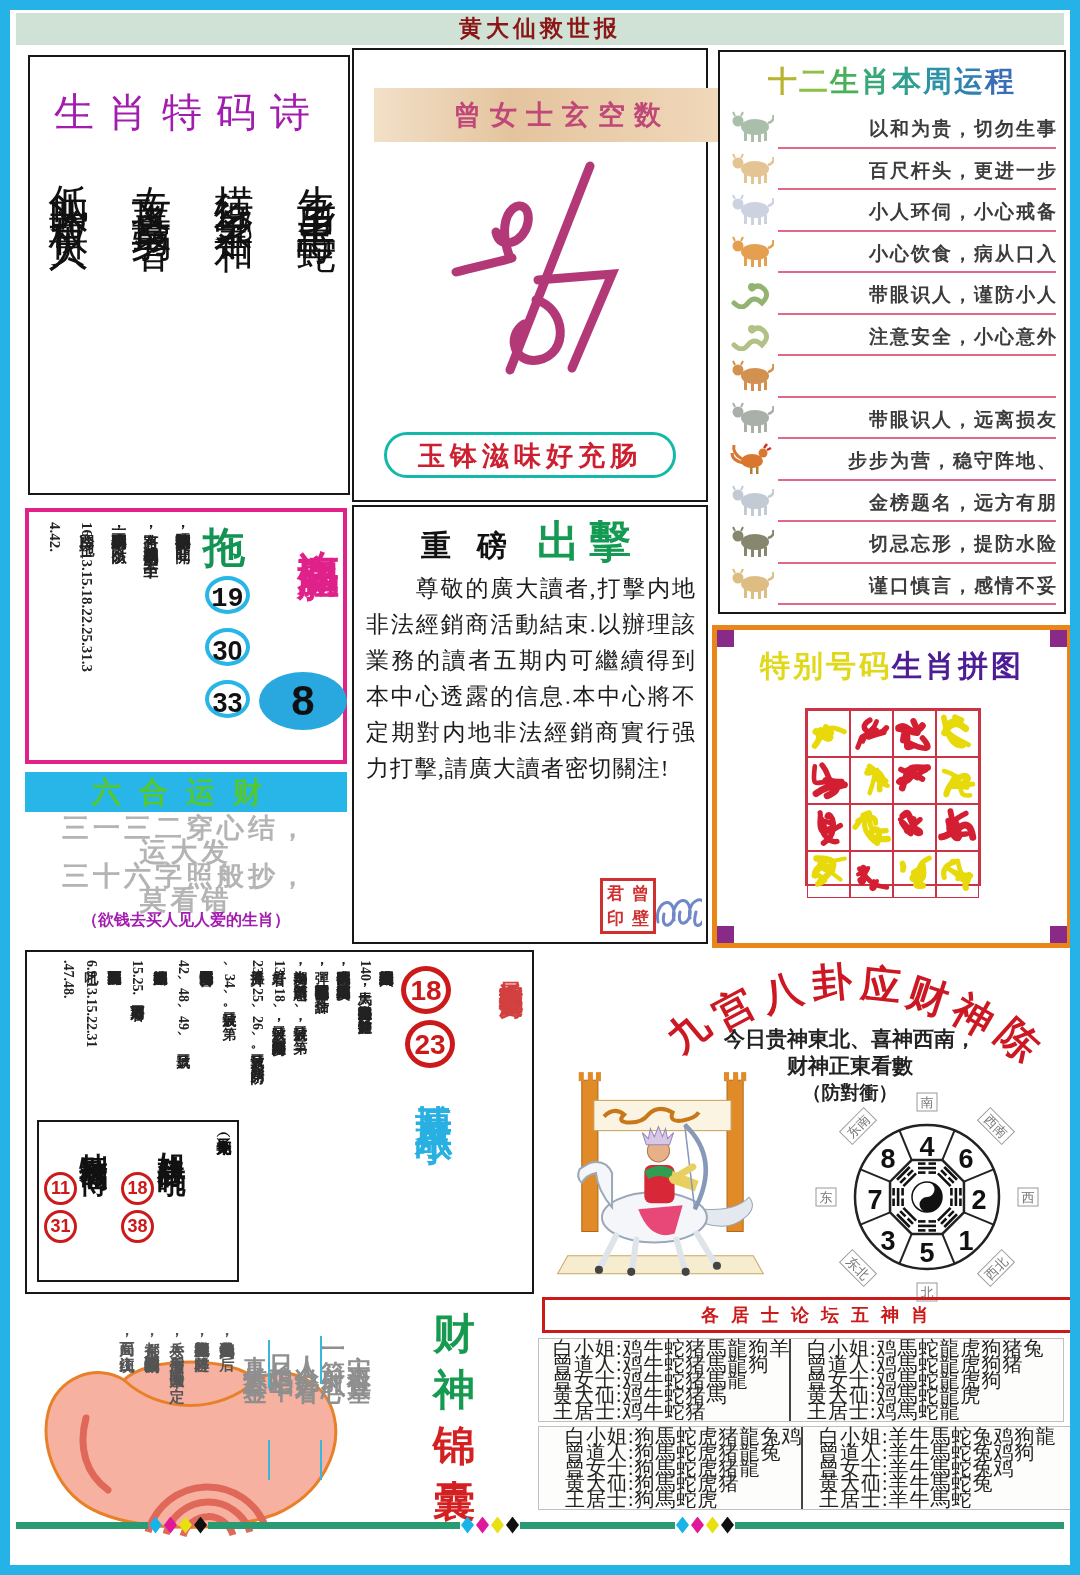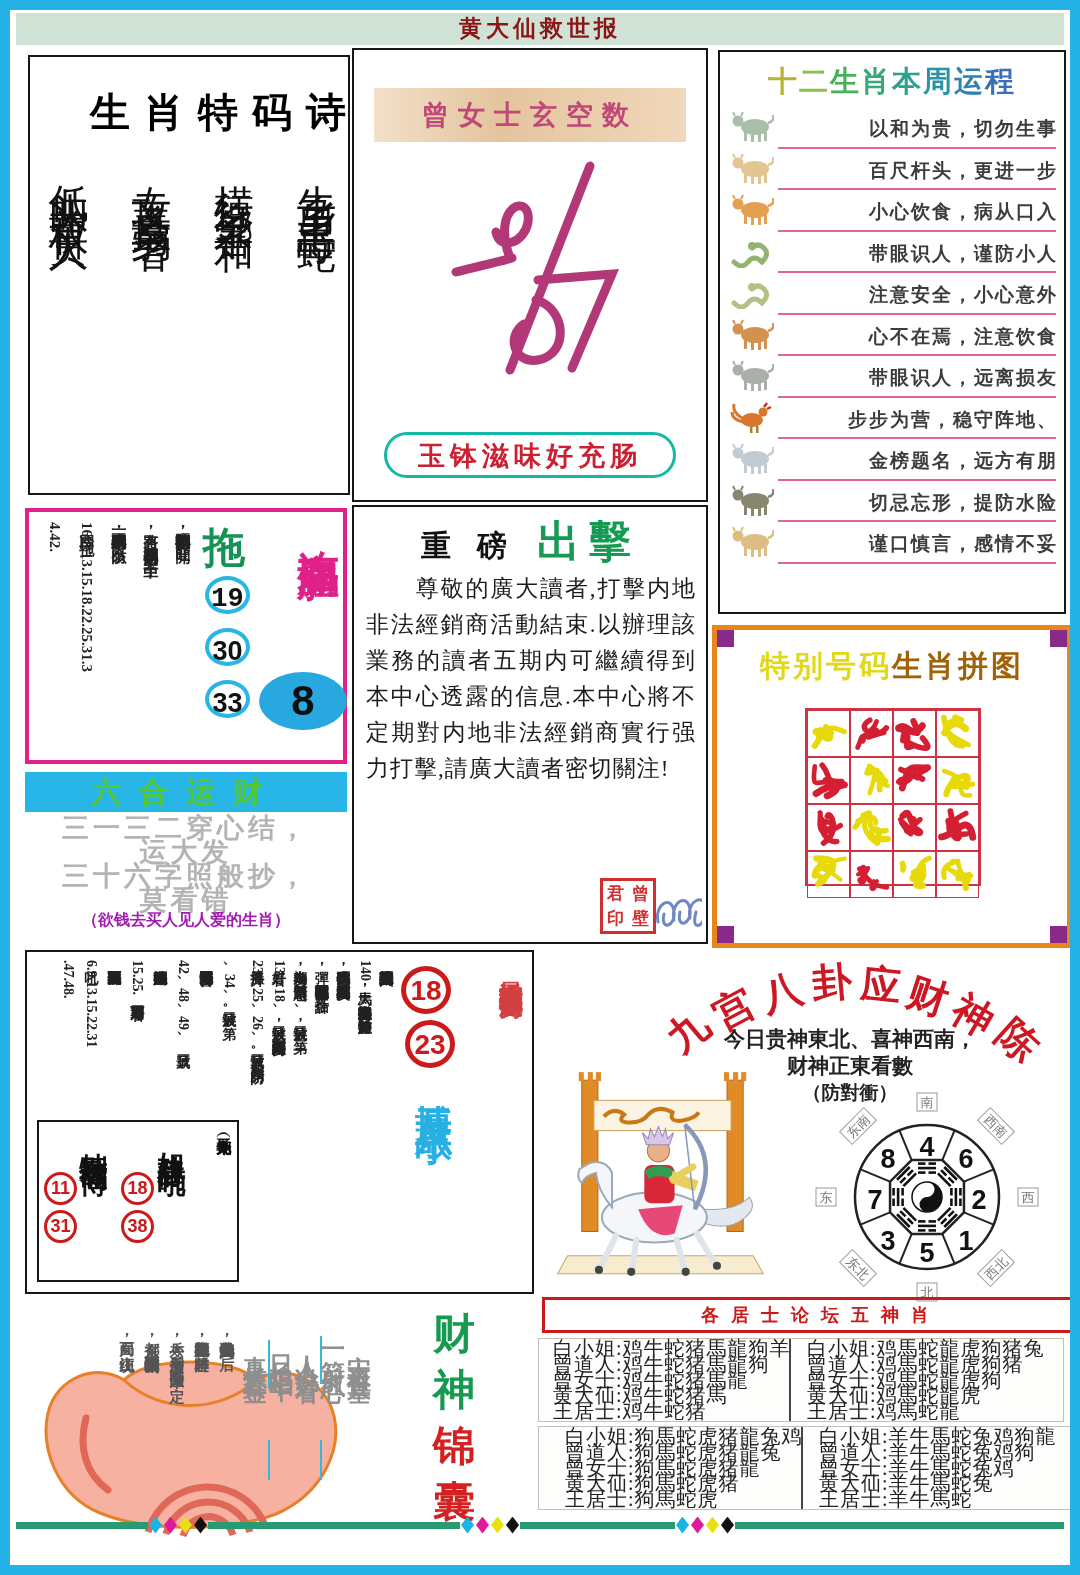--- a/index.html
+++ b/index.html
@@ -4,28 +4,28 @@
 <style>
   html,body{margin:0;padding:0;background:#e8e8e8;}
   #page{position:relative;width:1080px;height:1575px;background:#ffffff;overflow:hidden;
         font-family:"Liberation Serif","DejaVu Serif",serif;}
   .abs{position:absolute;}
   .frame{position:absolute;inset:0;border:10px solid #25b2e6;pointer-events:none;z-index:50;}
   .band{left:16px;top:13px;width:1048px;height:32px;background:#d0e2d5;text-align:center;
         line-height:32px;font-size:23px;font-weight:bold;color:#8b1616;letter-spacing:4px;}
   .box{border:2px solid #171717;background:#fff;}
   
-  .poem-title{width:100%;text-align:center;font-size:40px;font-weight:bold;color:#000000;
-      letter-spacing:14px;margin-top:28px;padding-left:36px;}
+  .poem-title{width:100%;text-align:center;font-size:40px;font-weight:normal;color:#a21caf;
+      letter-spacing:14px;margin-top:28px;}
   .poem-cols{position:absolute;left:18px;right:12px;top:96px;bottom:16px;display:flex;
       justify-content:space-between;}
   .pcol{writing-mode:vertical-rl;font-size:40px;color:#111;line-height:1;letter-spacing:8px;}
   
   .xk-banner{left:20px;top:38px;width:312px;height:54px;background:linear-gradient(90deg,#f2e0c8,#e4c49e 40%,#f0d8ba);
-      text-align:center;line-height:54px;font-size:27px;font-weight:bold;color:#c04878;letter-spacing:9px;}
+      text-align:center;line-height:54px;font-size:27px;font-weight:bold;color:#c04878;letter-spacing:9px;padding-left:32px;}
   .xk-foot{left:30px;bottom:22px;width:292px;height:46px;border:3px solid #14b8a6;border-radius:26px;
       text-align:center;line-height:42px;font-size:27px;font-weight:bold;color:#cc2030;letter-spacing:5px;box-sizing:border-box;}
   
   .zw-title{width:100%;text-align:center;margin-top:10px;font-size:29px;font-weight:bold;letter-spacing:2px;}
   .zrow{position:relative;height:41.5px;}
   .zicon{position:absolute;left:10px;top:3px;width:44px;height:34px;}
   .ztext{position:absolute;left:64px;right:6px;top:8px;text-align:right;font-size:19px;font-weight:bold;
       color:#3c3c3c;letter-spacing:2px;}
   .zline{position:absolute;left:58px;right:8px;bottom:1px;height:2px;background:#e06888;}
   
@@ -160,20 +160,34 @@
               <rect x="28" y="22" width="3" height="9" fill="#e5c493"></rect>
               <rect x="34" y="21" width="3" height="9" fill="#e5c493"></rect>
               <path d="M38,12 q7,-2 5,-8" stroke="#e5c493" stroke-width="2.5" fill="none"></path>
               <path d="M5,5 l-2,-4 M11,5 l2,-4" stroke="#e5c493" stroke-width="2"></path>
             </svg></span>
           <span class="ztext">百尺杆头，更进一步</span>
           <div class="zline"></div>
         </div>
         <div class="zrow">
           <span class="zicon"><svg viewBox="0 0 44 32" width="44" height="32">
+              <ellipse cx="25" cy="16" rx="14" ry="8" fill="#ccd2e0"></ellipse>
+              <circle cx="8" cy="10" r="5.5" fill="#ccd2e0"></circle>
+              <rect x="14" y="21" width="3" height="9" fill="#ccd2e0"></rect>
+              <rect x="21" y="22" width="3" height="9" fill="#ccd2e0"></rect>
+              <rect x="28" y="22" width="3" height="9" fill="#ccd2e0"></rect>
+              <rect x="34" y="21" width="3" height="9" fill="#ccd2e0"></rect>
+              <path d="M38,12 q7,-2 5,-8" stroke="#ccd2e0" stroke-width="2.5" fill="none"></path>
+              <path d="M5,5 l-2,-4 M11,5 l2,-4" stroke="#ccd2e0" stroke-width="2"></path>
+            </svg></span>
+          <span class="ztext">小人环伺，小心戒备</span>
+          <div class="zline"></div>
+        </div>
+        <div class="zrow">
+          <span class="zicon"><svg viewBox="0 0 44 32" width="44" height="32">
               <ellipse cx="25" cy="16" rx="14" ry="8" fill="#e4a050"></ellipse>
               <circle cx="8" cy="10" r="5.5" fill="#e4a050"></circle>
               <rect x="14" y="21" width="3" height="9" fill="#e4a050"></rect>
               <rect x="21" y="22" width="3" height="9" fill="#e4a050"></rect>
               <rect x="28" y="22" width="3" height="9" fill="#e4a050"></rect>
               <rect x="34" y="21" width="3" height="9" fill="#e4a050"></rect>
               <path d="M38,12 q7,-2 5,-8" stroke="#e4a050" stroke-width="2.5" fill="none"></path>
               <path d="M5,5 l-2,-4 M11,5 l2,-4" stroke="#e4a050" stroke-width="2"></path>
             </svg></span>
           <span class="ztext">小心饮食，病从口入</span>
@@ -199,21 +213,20 @@
           <span class="zicon"><svg viewBox="0 0 44 32" width="44" height="32">
               <ellipse cx="25" cy="16" rx="14" ry="8" fill="#d2914f"></ellipse>
               <circle cx="8" cy="10" r="5.5" fill="#d2914f"></circle>
               <rect x="14" y="21" width="3" height="9" fill="#d2914f"></rect>
               <rect x="21" y="22" width="3" height="9" fill="#d2914f"></rect>
               <rect x="28" y="22" width="3" height="9" fill="#d2914f"></rect>
               <rect x="34" y="21" width="3" height="9" fill="#d2914f"></rect>
               <path d="M38,12 q7,-2 5,-8" stroke="#d2914f" stroke-width="2.5" fill="none"></path>
               <path d="M5,5 l-2,-4 M11,5 l2,-4" stroke="#d2914f" stroke-width="2"></path>
             </svg></span>
-          <span class="ztext">心不在焉，注意饮食</span>
           <div class="zline"></div>
         </div>
         <div class="zrow">
           <span class="zicon"><svg viewBox="0 0 44 32" width="44" height="32">
               <ellipse cx="25" cy="16" rx="14" ry="8" fill="#a9b0a9"></ellipse>
               <circle cx="8" cy="10" r="5.5" fill="#a9b0a9"></circle>
               <rect x="14" y="21" width="3" height="9" fill="#a9b0a9"></rect>
               <rect x="21" y="22" width="3" height="9" fill="#a9b0a9"></rect>
               <rect x="28" y="22" width="3" height="9" fill="#a9b0a9"></rect>
               <rect x="34" y="21" width="3" height="9" fill="#a9b0a9"></rect>
@@ -321,21 +334,21 @@
       <path d="M4,44 c-4,-18 14,-28 16,-10 c2,14 -14,20 -10,2 M20,42 c-4,-18 14,-28 16,-10 c2,14 -14,20 -10,2 M36,40 c-4,-18 16,-26 16,-8 c0,16 -16,24 -10,2" stroke="#7088c8" stroke-width="3" fill="none" stroke-linecap="round"></path>
     </svg>
   </div>
 
   <div class="abs pt-box" style="left:712px;top:625px;width:350px;height:313px;position:absolute;">
     <div class="corner" style="left:0;top:0;"></div>
     <div class="corner" style="right:0;top:0;"></div>
     <div class="corner" style="left:0;bottom:0;"></div>
     <div class="corner" style="right:0;bottom:0;"></div>
     <div class="pt-title">
-      <span style="color:#e0d818;">特别号码</span><span style="color:#a16207;">生肖拼图</span>
+      <span style="color:#e0d818;">特别号码</span><span style="color:#4c1d95;">生肖拼图</span>
     </div>
     <div class="pt-grid" id="ptGrid">
         <div class="pt-cell"><svg viewBox="0 0 40 40" width="100%" height="100%">
             <path d="M19.693278463648834,21.945267489711934 C4.618998628257888,9.7590877914952 17.728395061728396,20.25531550068587 6.513854595336077,32.1238683127572" stroke="#e8d90a" stroke-width="5.768261316872428" fill="none" stroke-linecap="round"></path>
             <path d="M17.146364883401922,13.102057613168725 C31.25017146776406,26.29766803840878 3.0632716049382713,19.9420438957476 11.52249657064472,25.502880658436215" stroke="#e8d90a" stroke-width="4.473932613168724" fill="none" stroke-linecap="round"></path>
             <path d="M21.93278463648834,19.592181069958848 C7.048010973936901,2.002914951989026 37.56481481481481,38.795438957475994 7.864471879286694,18.21522633744856" stroke="#e8d90a" stroke-width="6.867103909465021" fill="none" stroke-linecap="round"></path>
             <path d="M10.052537722908093,17.415637860082306 C22.012517146776407,26.87482853223594 11.233024691358025,6.815500685871056 35.539780521262,18.26090534979424" stroke="#e8d90a" stroke-width="4.697775205761317" fill="none" stroke-linecap="round"></path>
           </svg></div>
         <div class="pt-cell"><svg viewBox="0 0 40 40" width="100%" height="100%">
             <path d="M21.50562414266118,14.572427983539095 C6.143689986282579,30.91340877914952 14.067901234567902,14.002229080932784 6.548422496570645,33.63991769547325" stroke="#d41e32" stroke-width="4.715946502057613" fill="none" stroke-linecap="round"></path>

